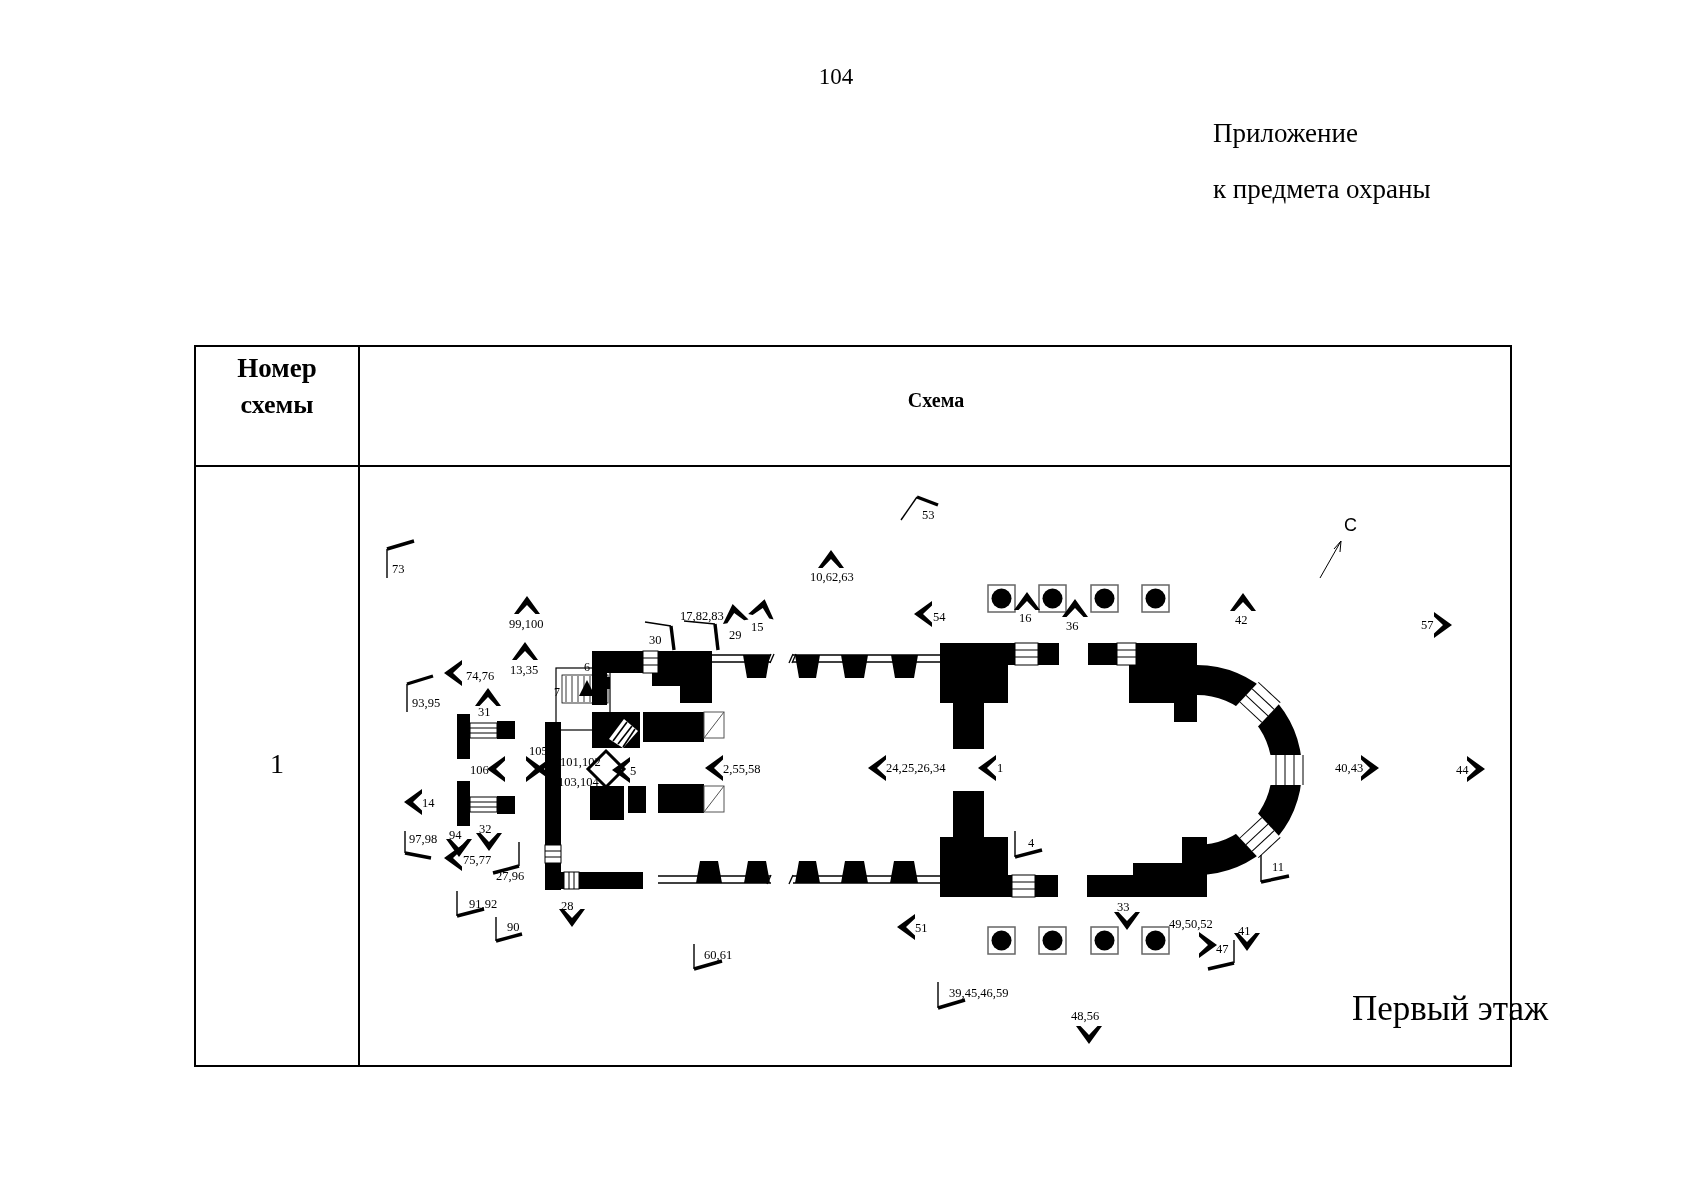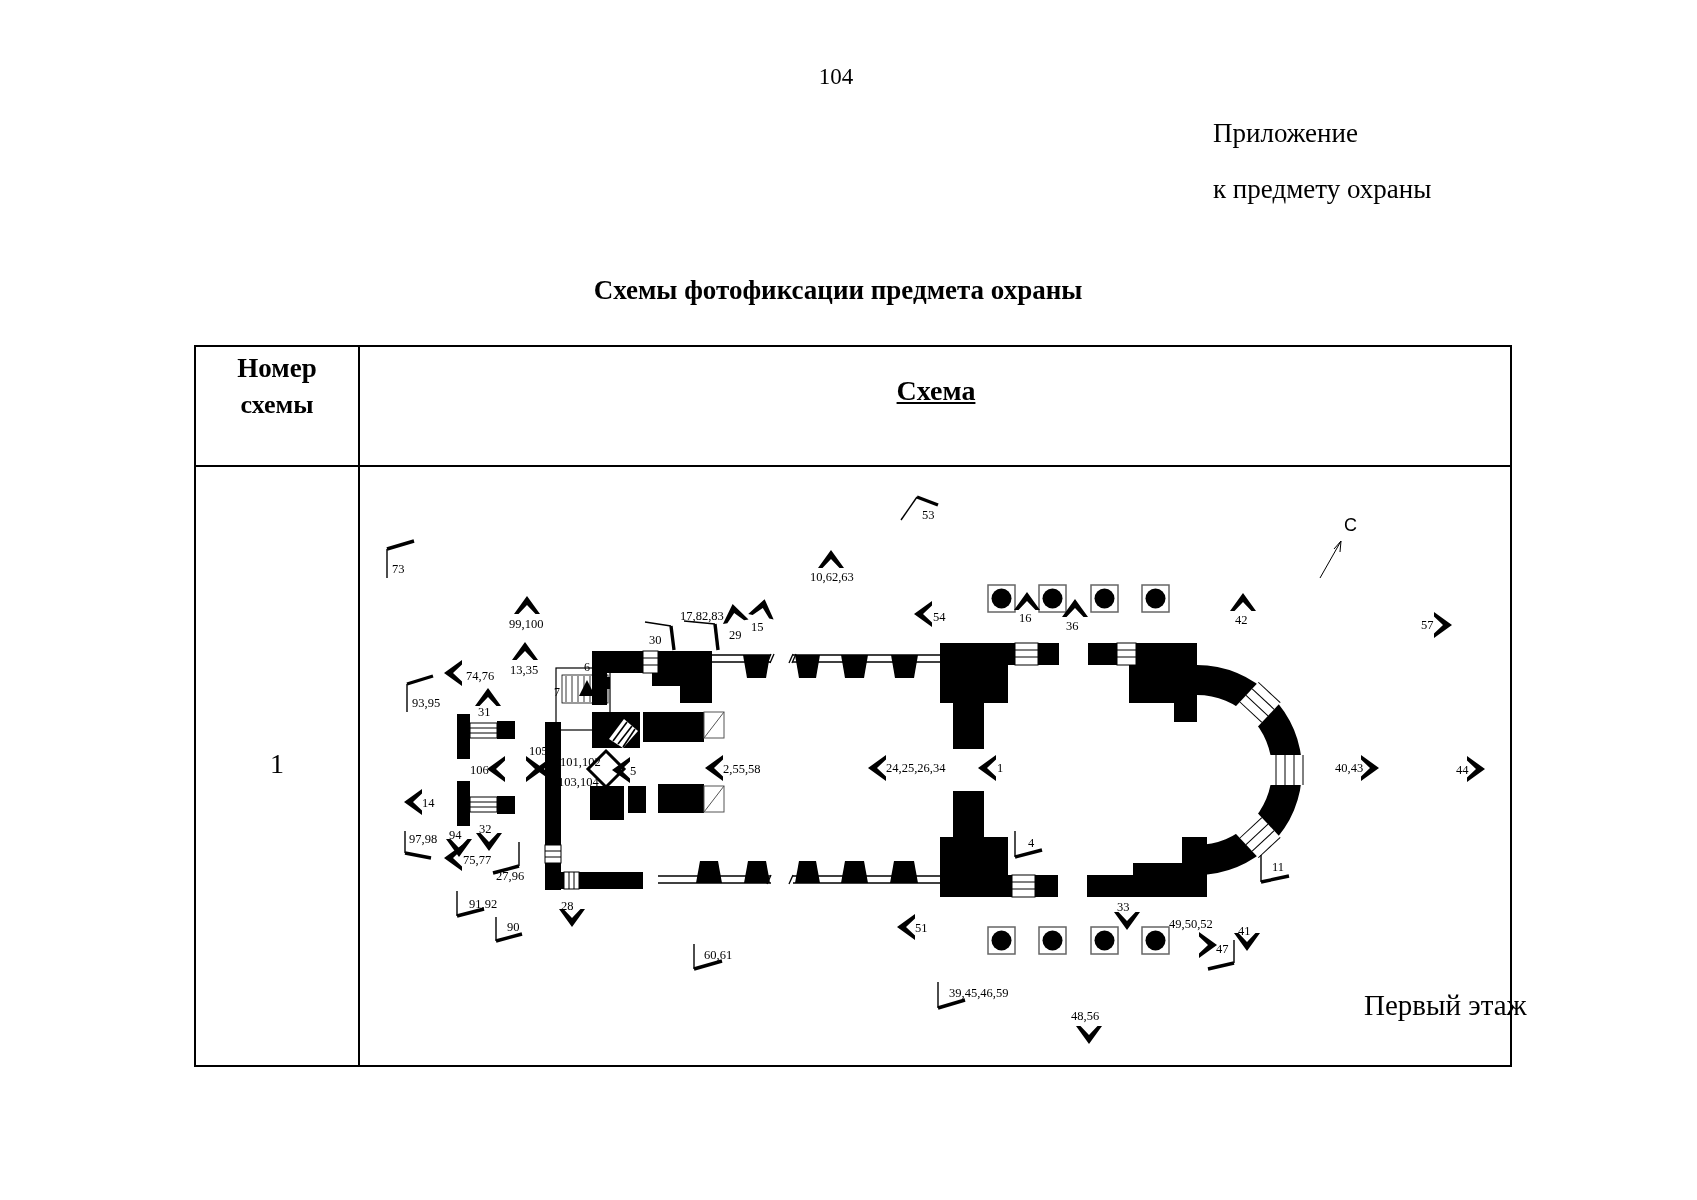--- a/index.html
+++ b/index.html
@@ -15,35 +15,34 @@
   text{font-family:"Liberation Serif","DejaVu Serif",serif;fill:#000;}
 </style>
 </head>
 <body>
 
 <div id="page">
 
   <div class="abs ctr" style="left:836px;top:64px;font-size:23px;">104</div>
 
   <div class="abs" style="left:1213px;top:118px;font-size:27px;">Приложение</div>
-  <div class="abs" style="left:1213px;top:174px;font-size:27px;">к предмету охраны</div>
-
-  <div class="abs ctr b" style="left:838px;top:275px;font-size:27px;white-space:nowrap;">Схемы фотофиксации предмета охраны</div>
+  <div class="abs" style="left:1213px;top:174px;font-size:27px;">к предмета охраны</div>
+
 
   <div class="abs" style="left:194px;top:345px;width:1314px;height:718px;border:2px solid #000;"></div>
   <div class="abs tline" style="left:358px;top:345px;width:2px;height:722px;"></div>
   <div class="abs tline" style="left:194px;top:465px;width:1318px;height:2px;"></div>
 
   <div class="abs ctr b" style="left:277px;top:353px;font-size:27px;">Номер</div>
   <div class="abs ctr b" style="left:277px;top:390px;font-size:26px;">схемы</div>
-  <div class="abs ctr b" style="left:936px;top:375px;font-size:28px;text-decoration:underline;">Схема</div>
+  <div class="abs ctr b" style="left:936px;top:389px;font-size:20px;">Схема</div>
 
   <div class="abs ctr" style="left:277px;top:748px;font-size:28px;">1</div>
 
-  <div class="abs" style="left:1352px;top:989px;font-size:29px;white-space:nowrap;margin-left:12px;">Первый этаж</div>
+  <div class="abs" style="left:1352px;top:989px;font-size:35px;white-space:nowrap;">Первый этаж</div>
 
   <div class="abs" style="left:1344px;top:515px;font-size:18px;font-family:'Liberation Sans',sans-serif;">С</div>
 
   <svg id="plan-svg" viewBox="0 0 1697 1200">
     <g id="building" fill="#000" stroke="none">
 
       <rect x="457" y="714" width="13" height="45"></rect>
       <rect x="470" y="723" width="27" height="15" fill="#fff" stroke="#000" stroke-width="1"></rect>
       <line x1="470" y1="728" x2="497" y2="728" stroke="#000" stroke-width="1"></line>
       <line x1="470" y1="733" x2="497" y2="733" stroke="#000" stroke-width="1"></line>

